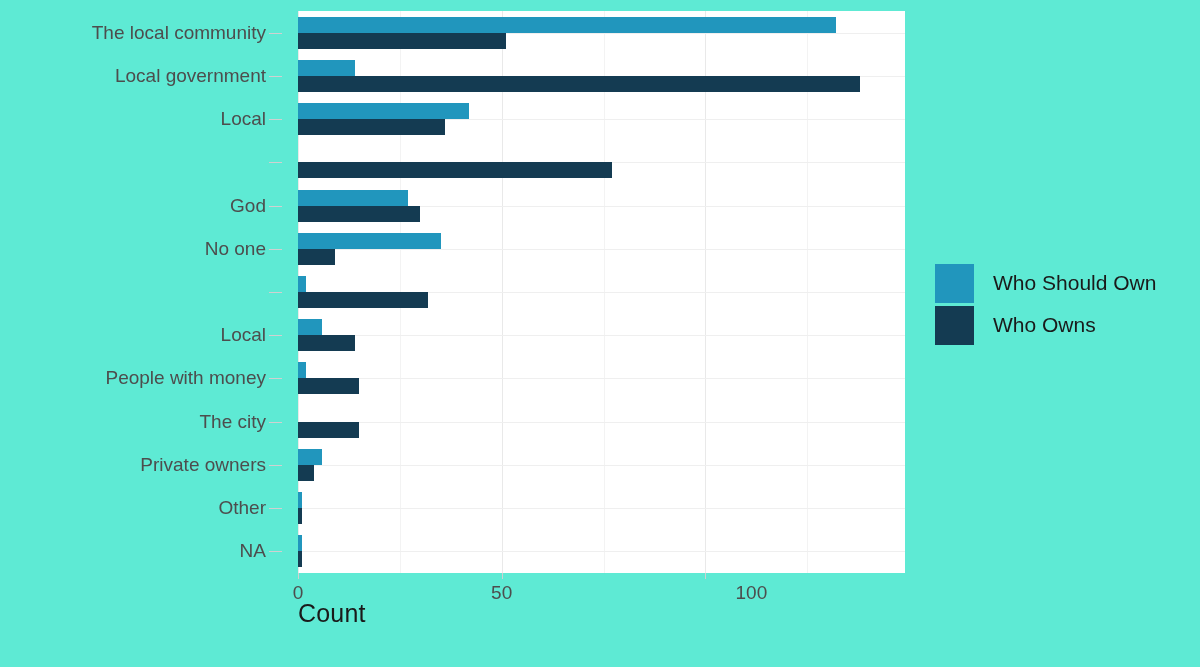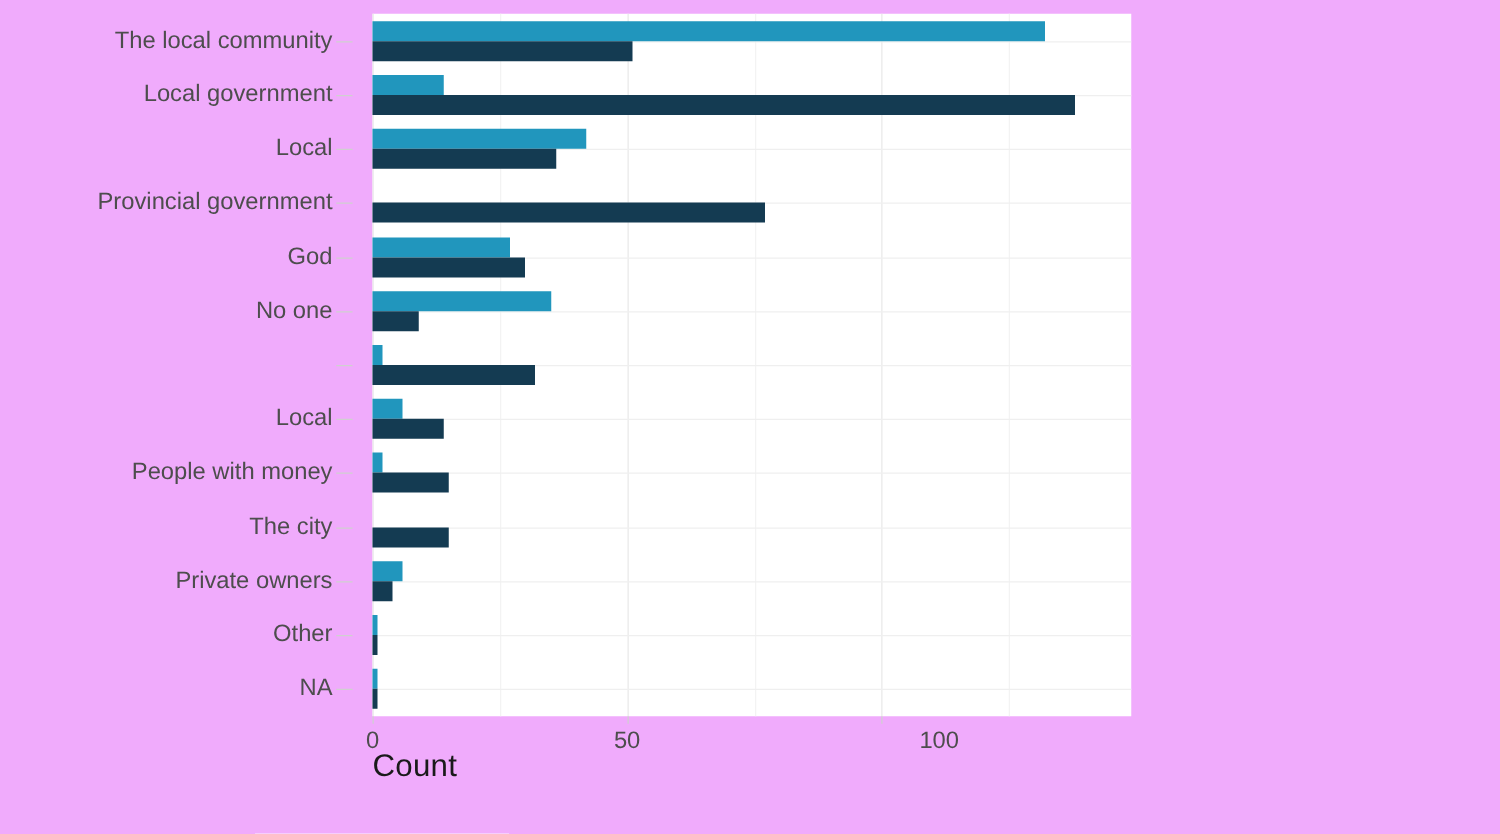--- a/index.html
+++ b/index.html
@@ -12,21 +12,21 @@
     height: 667px;
     font-family: "Liberation Sans", sans-serif;
     color: #3b3b3b;
     overflow: hidden;
   }
 
   #figure {
     position: relative;
     width: 1200px;
     height: 667px;
-    background: #f0abfc;
+    background: #5eead4;
   }
 
   
   #plot-panel {
     position: absolute;
     left: 298px;
     top: 11px;
     width: 607px;
     height: 562px;
     background: #ffffff;
@@ -156,21 +156,20 @@
 <div id="figure">
 
   <div id="y-axis">
       <div class="y-tick" style="top: 22px;"></div>
       <div class="y-label" style="top: 11.6154px;">The local community</div>
       <div class="y-tick" style="top: 65px;"></div>
       <div class="y-label" style="top: 54.8462px;">Local government</div>
       <div class="y-tick" style="top: 108px;"></div>
       <div class="y-label" style="top: 98.0769px;">Local</div>
       <div class="y-tick" style="top: 151px;"></div>
-      <div class="y-label" style="top: 141.308px;">Provincial government</div>
       <div class="y-tick" style="top: 195px;"></div>
       <div class="y-label" style="top: 184.538px;">God</div>
       <div class="y-tick" style="top: 238px;"></div>
       <div class="y-label" style="top: 227.769px;">No one</div>
       <div class="y-tick" style="top: 281px;"></div>
       <div class="y-tick" style="top: 324px;"></div>
       <div class="y-label" style="top: 314.231px;">Local</div>
       <div class="y-tick" style="top: 367px;"></div>
       <div class="y-label" style="top: 357.462px;">People with money</div>
       <div class="y-tick" style="top: 411px;"></div>
@@ -261,14 +260,24 @@
       <div class="x-tick-mark" style="left: 0px;"></div>
       <div class="x-tick-label" style="left: 0px;">0</div>
       <div class="x-tick-mark" style="left: 203.691px;"></div>
       <div class="x-tick-label" style="left: 203.691px;">50</div>
       <div class="x-tick-mark" style="left: 407.383px;"></div>
       <div class="x-tick-label" style="left: 407.383px; margin-left: 46px;">100</div>
     </div>
 
   <div id="x-axis-title">Count</div>
 
+  <div id="legend">
+      <div class="legend-entry">
+        <div class="legend-swatch" style="background: rgb(33, 150, 189);"></div>
+        <div class="legend-label">Who Should Own</div>
+      </div>
+      <div class="legend-entry">
+        <div class="legend-swatch" style="background: rgb(20, 59, 82);"></div>
+        <div class="legend-label">Who Owns</div>
+      </div>
+    </div>
 
 </div>
 
 </body></html>

